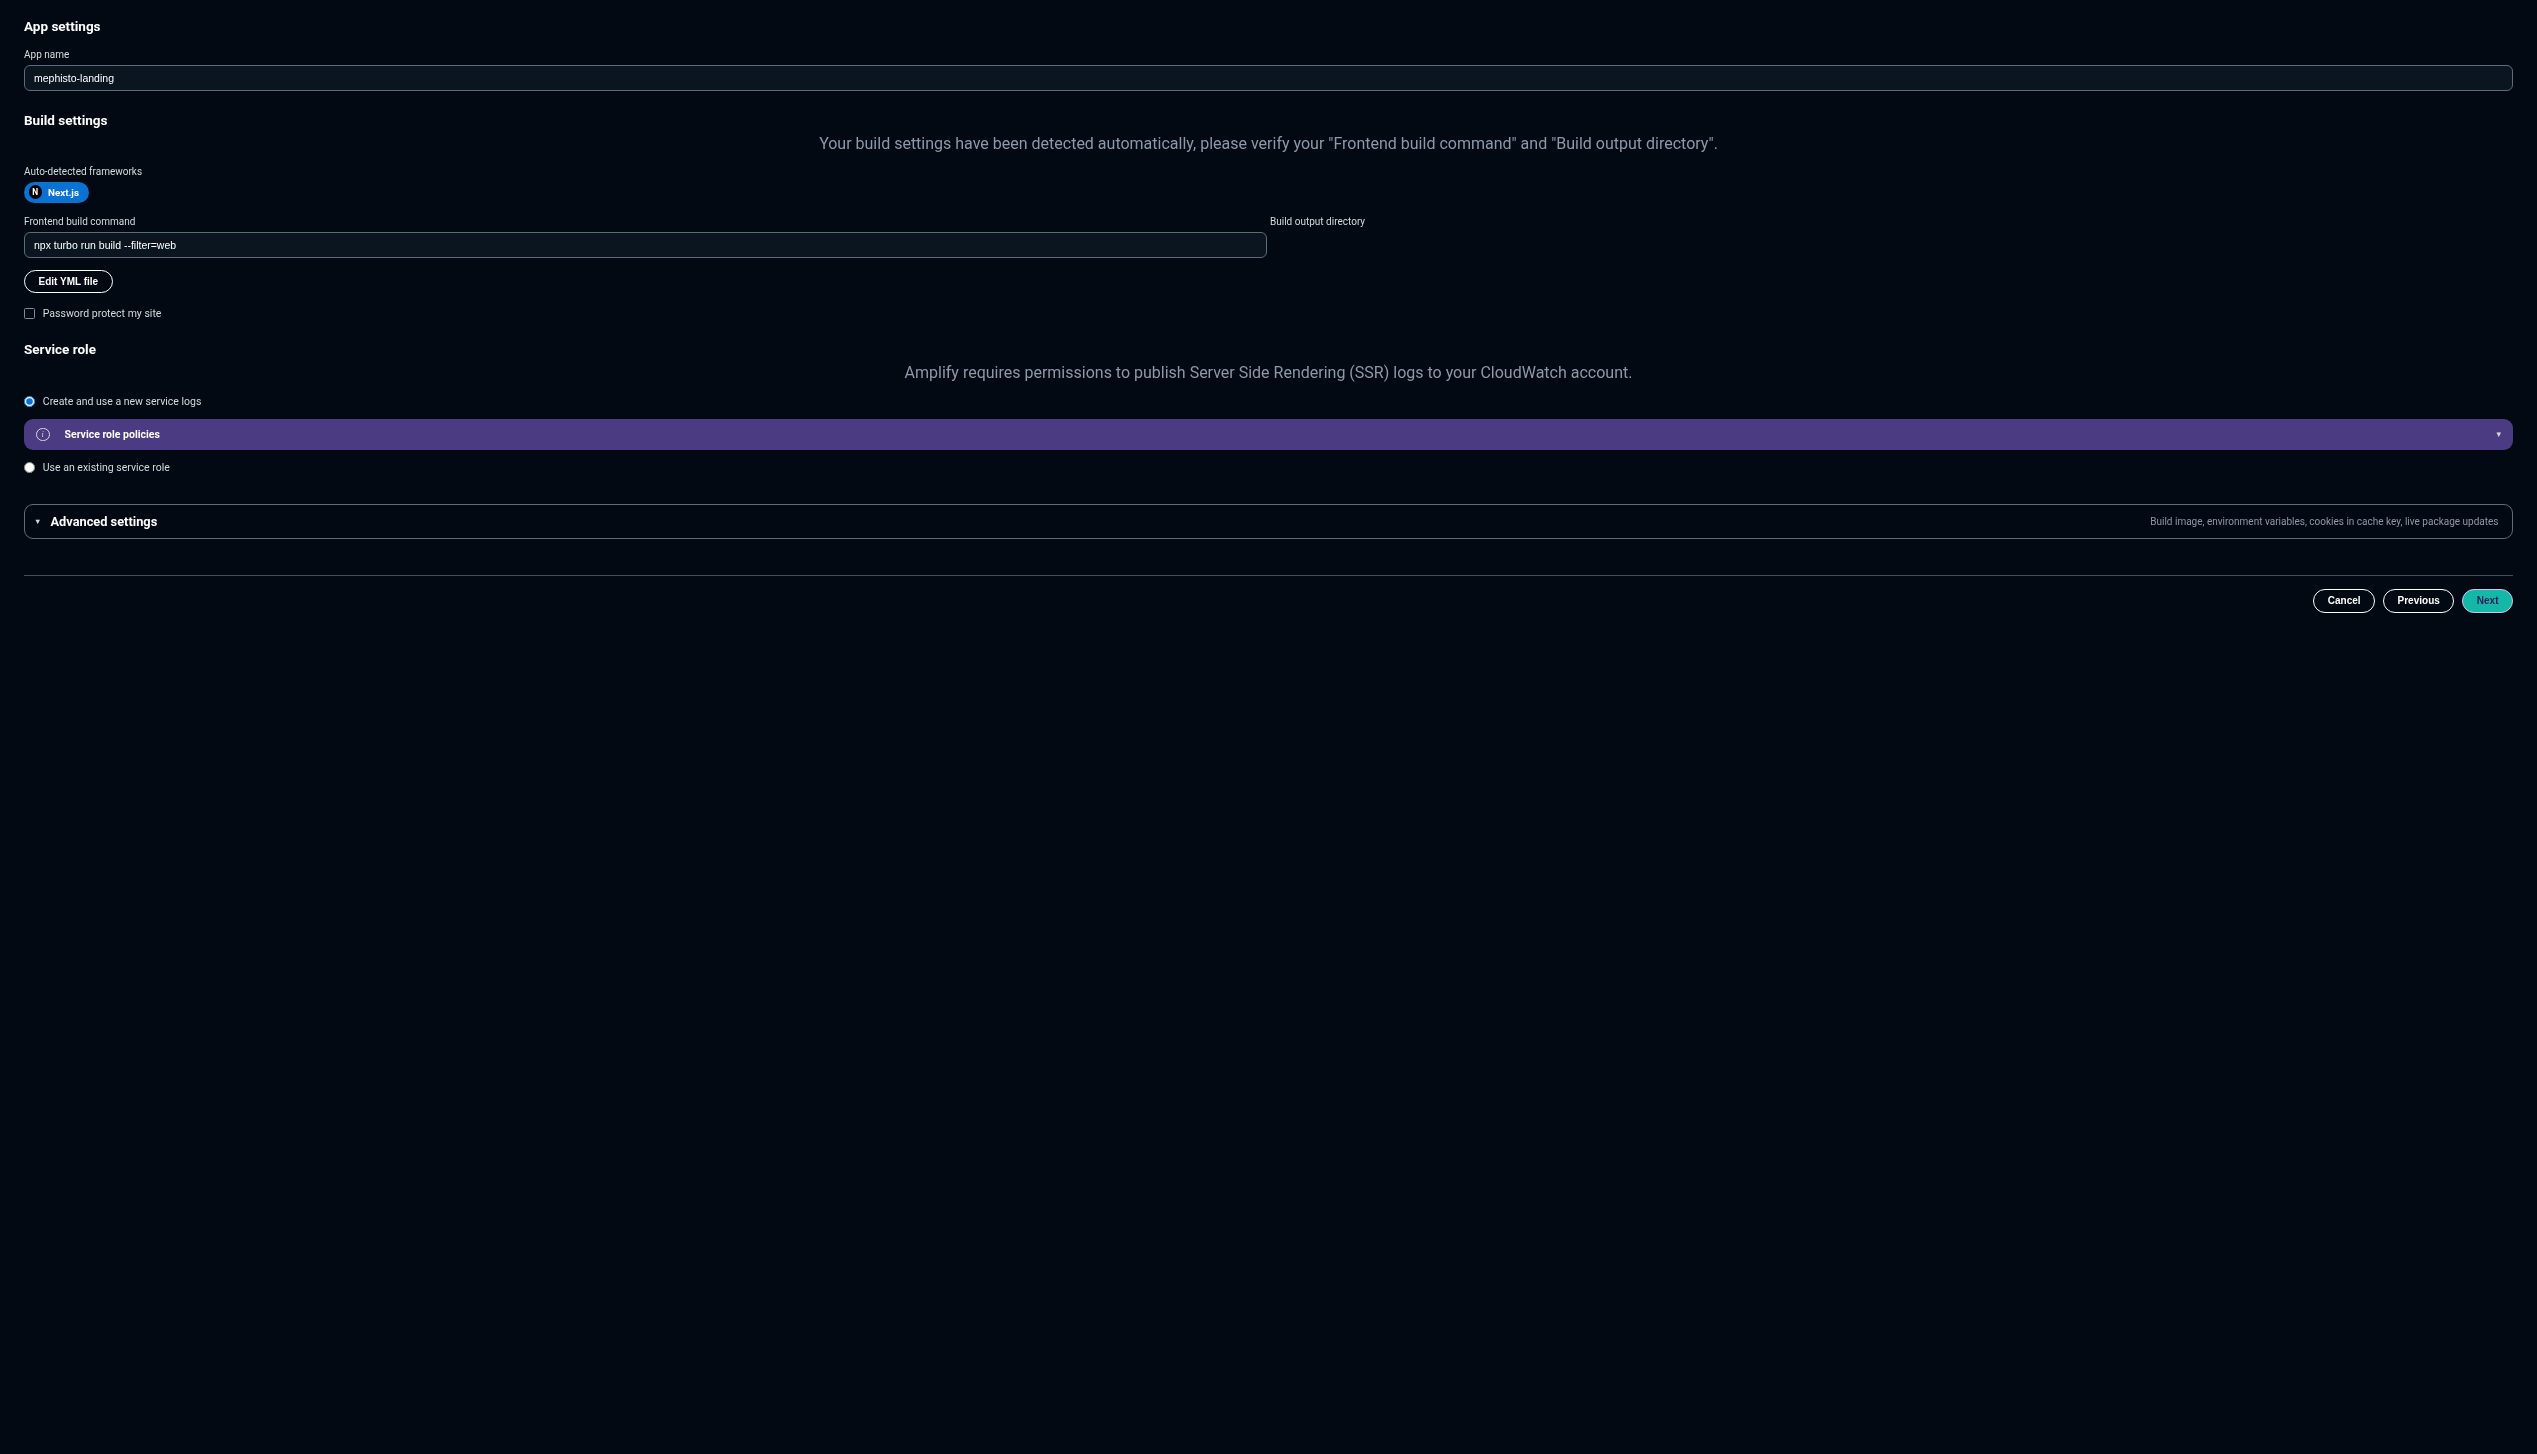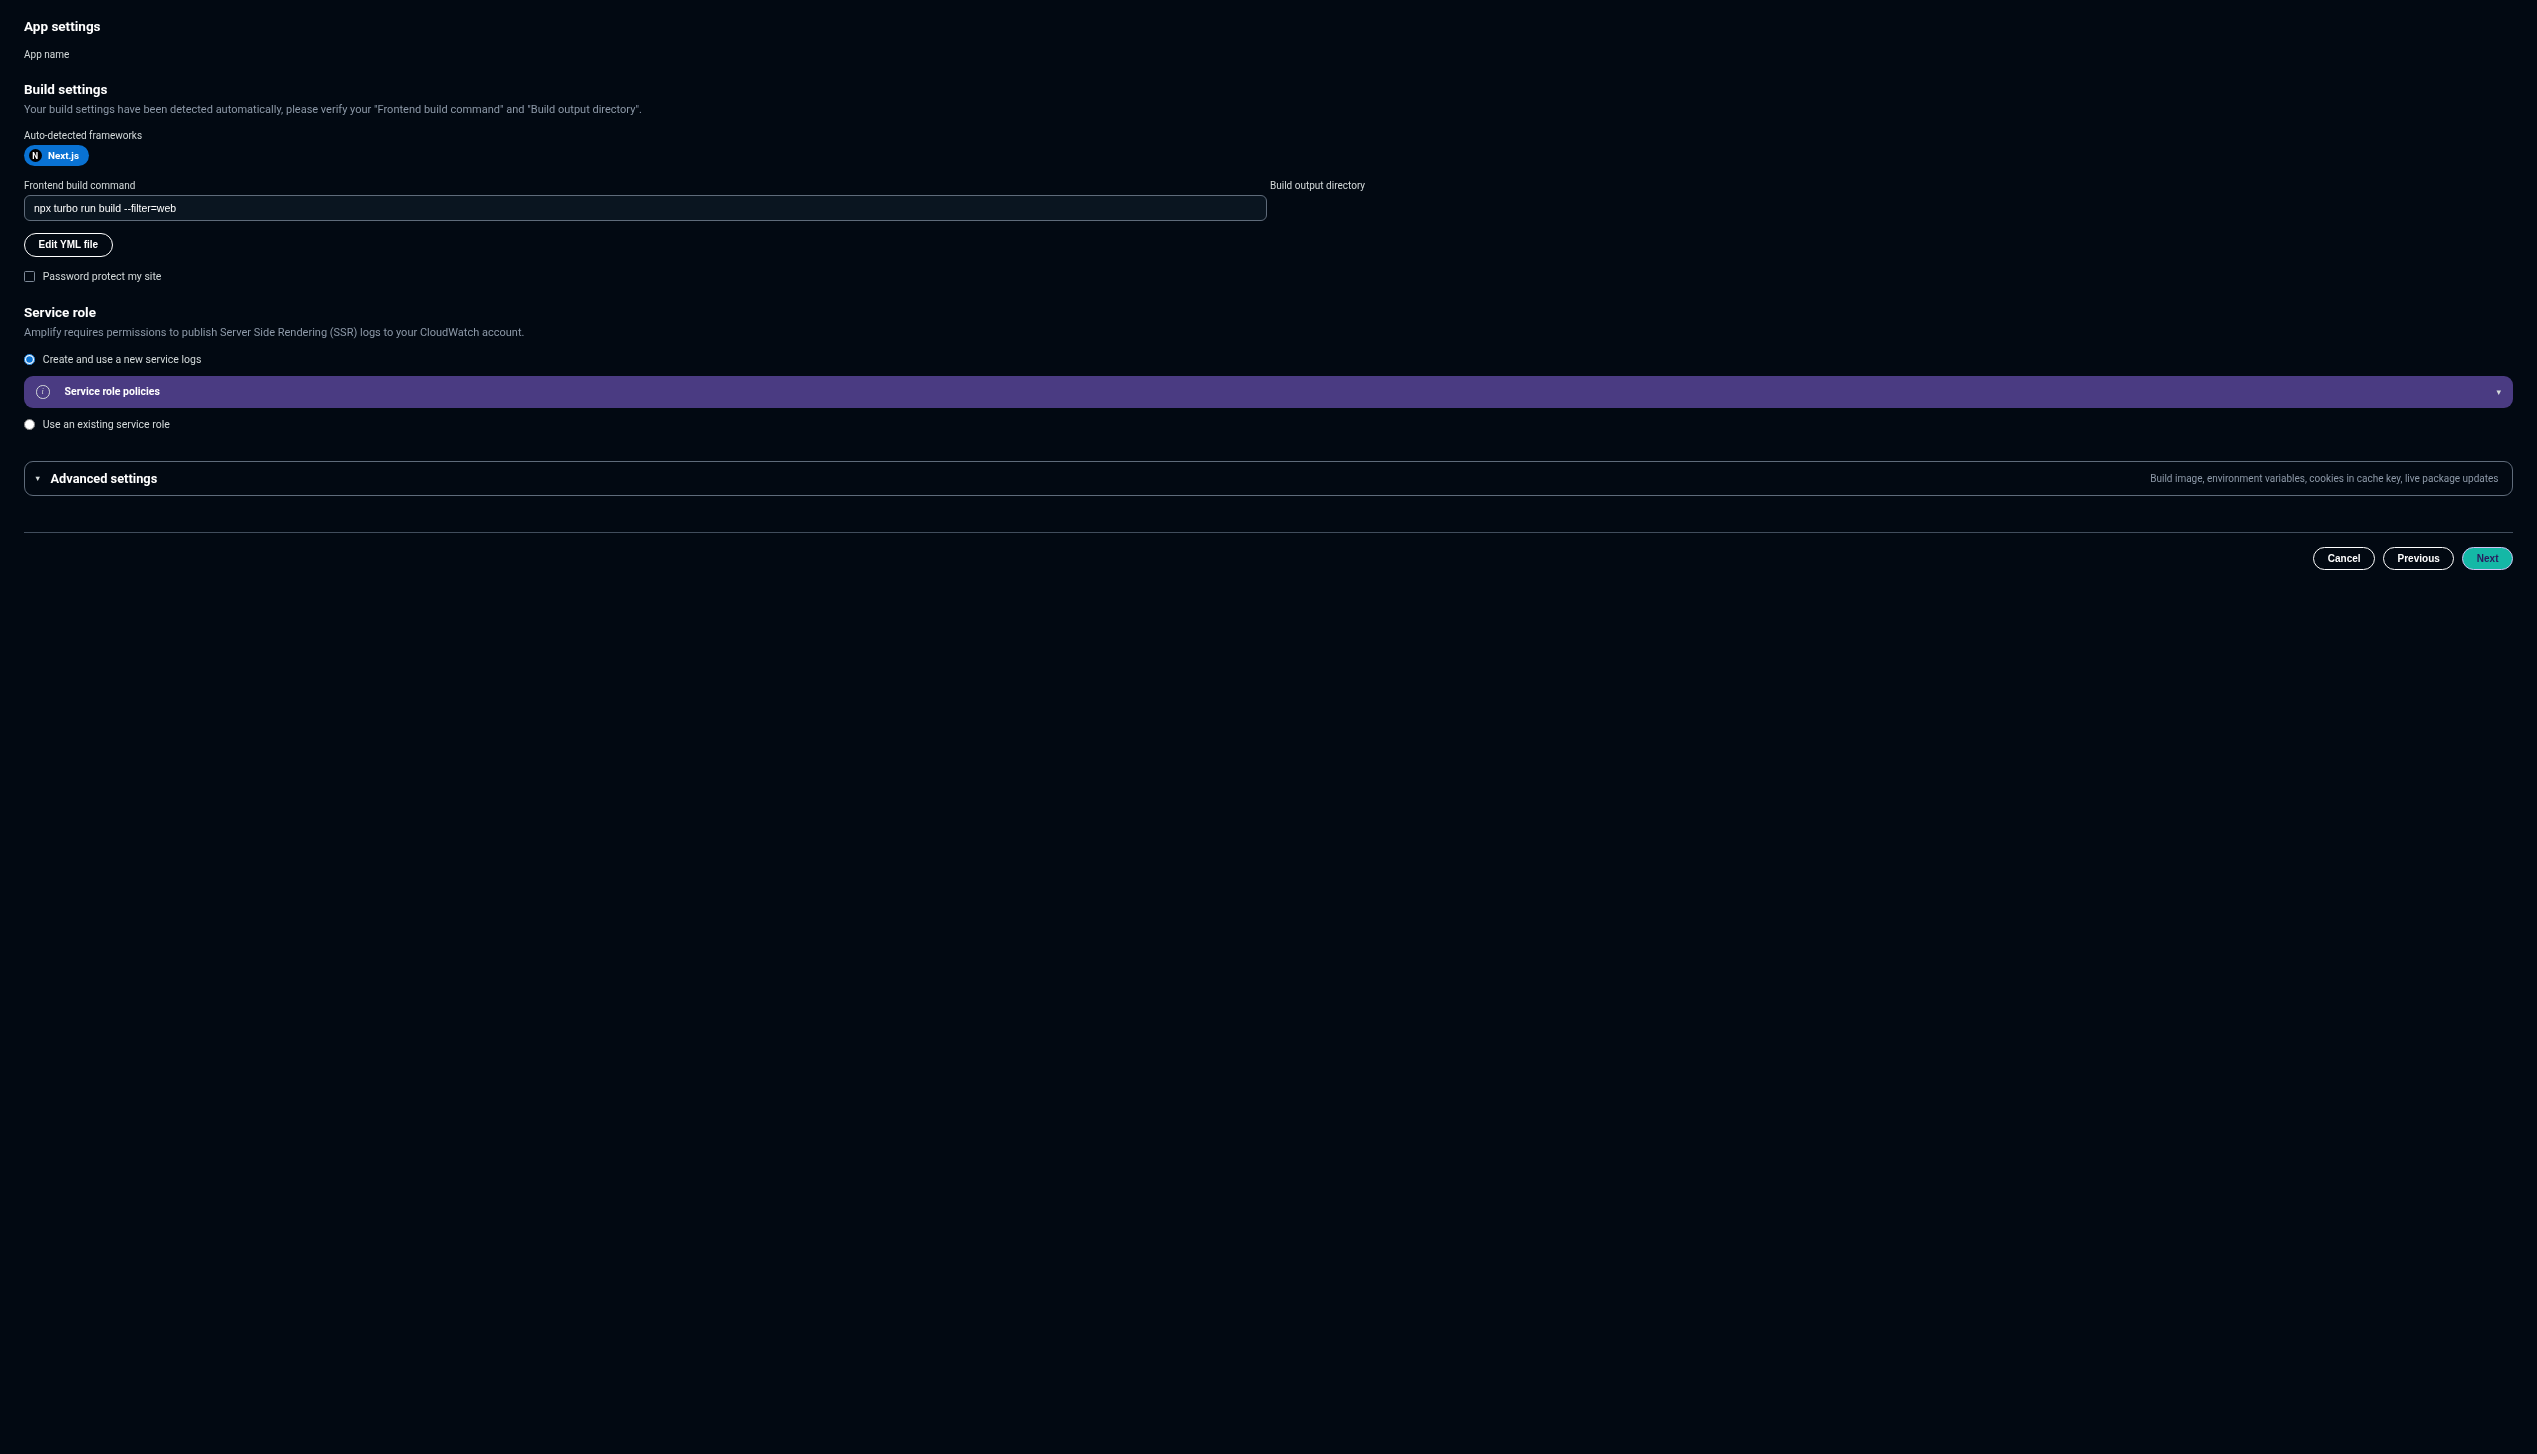--- a/index.html
+++ b/index.html
@@ -20,22 +20,23 @@
       font-size: 13.5px;
       font-weight: 700;
       margin-bottom: 15px;
     }
     h2.section-heading {
       margin-top: 21px;
       margin-bottom: 6px;
     }
     .section-desc {
       color: #8d99a8;
-      font-size: 11px;
+      font-size: 16px;
       margin-bottom: 13.5px;
+      text-align: center;
     }
     label.field-label {
       display: block;
       color: #d5dbdb;
       font-size: 10px;
       font-weight: 400;
       margin-bottom: 4.5px;
     }
     input[type="text"] {
       width: 100%;
@@ -196,20 +197,21 @@
 </head>
 <body>
 
 
 
 
 <h2>App settings</h2>
 
 <div>
   <label class="field-label">App name</label>
+  <input type="text" value="mephisto-landing" style="">
 </div>
 
 
 <h2 class="section-heading">Build settings</h2>
 <p class="section-desc">Your build settings have been detected automatically, please verify your "Frontend build command" and "Build output directory".</p>
 
 <label class="field-label">Auto-detected frameworks</label>
 <div class="framework-badge">
   <span class="circle">N</span>
   <span>Next.js</span>

